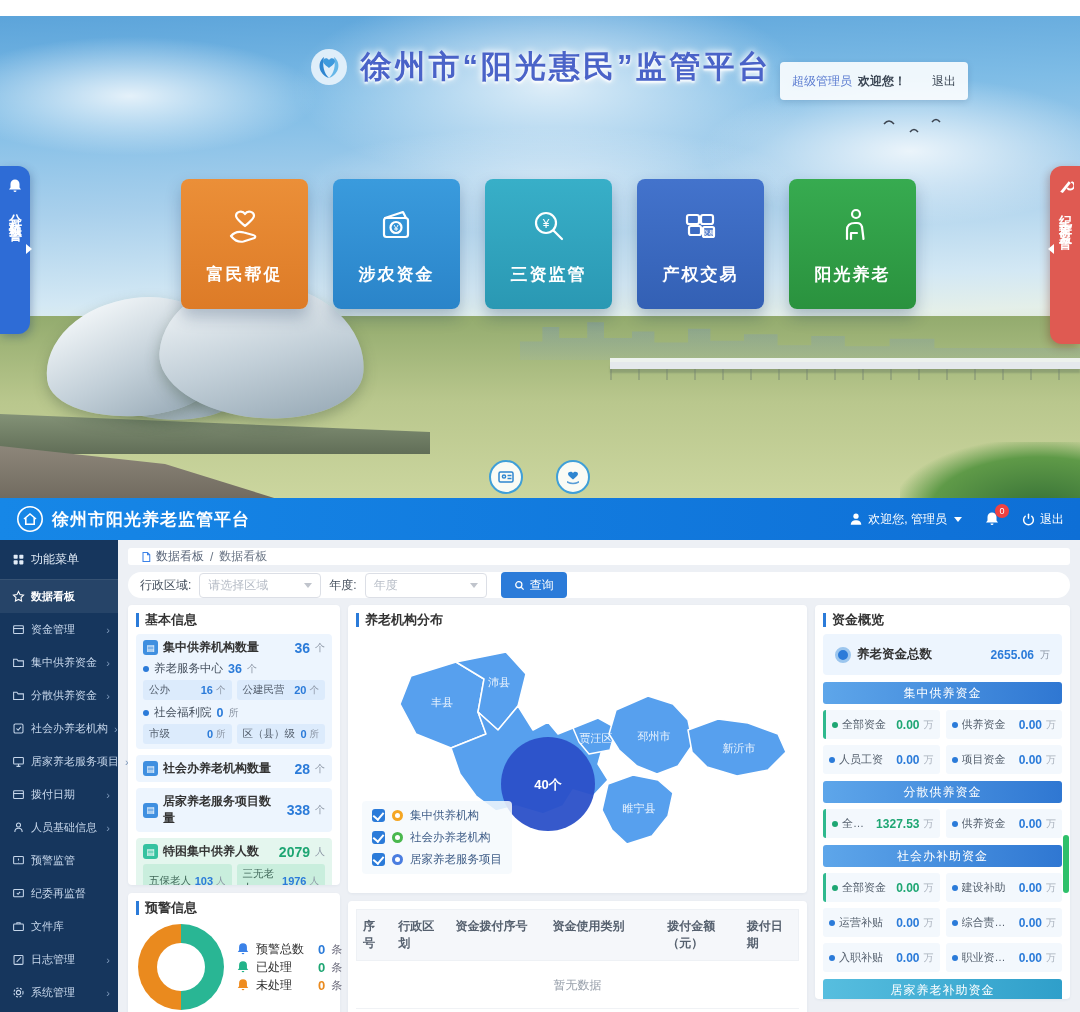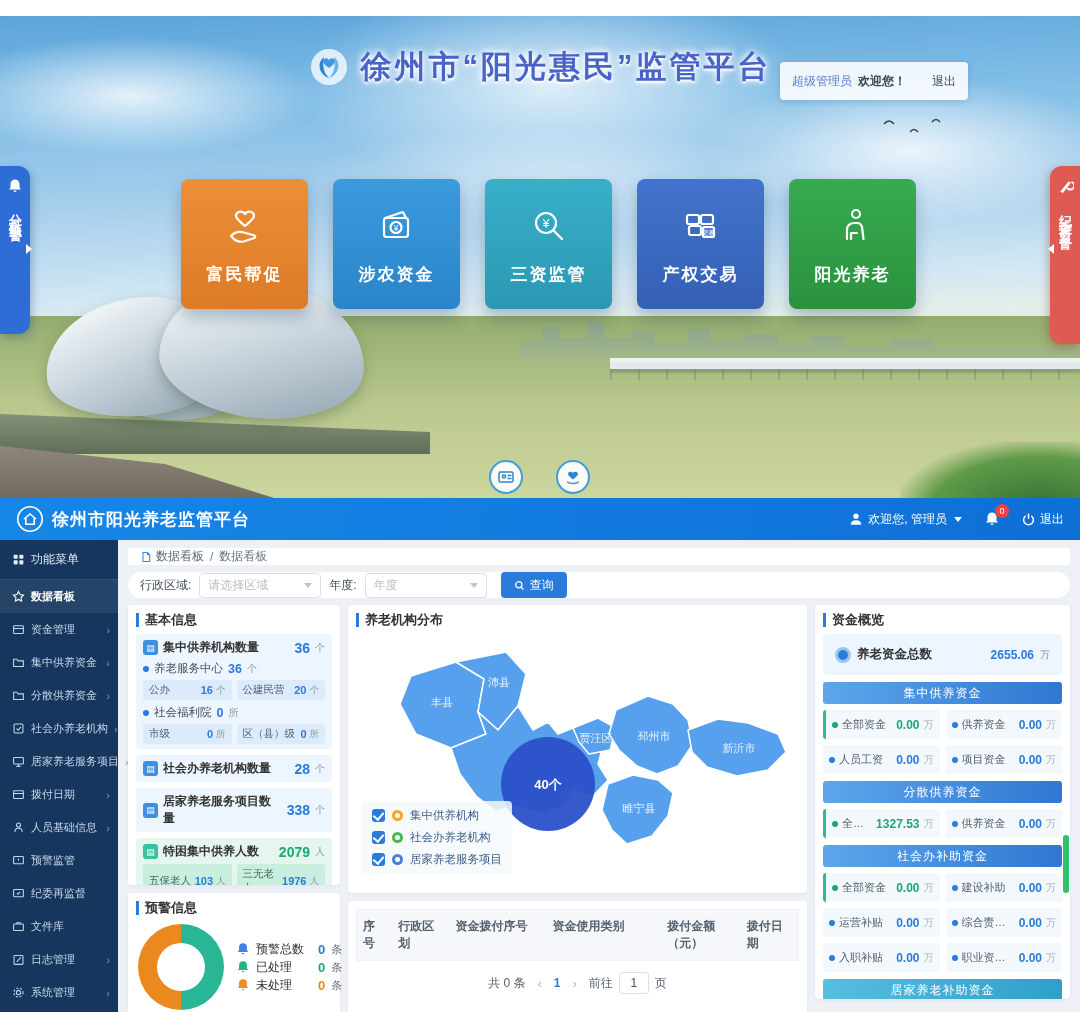--- a/index.html
+++ b/index.html
@@ -663,20 +663,21 @@
 
           <div class="panel p-table">
             <div class="thead">
               <div class="th">序号</div>
               <div class="th">行政区划</div>
               <div class="th">资金拨付序号</div>
               <div class="th">资金使用类别</div>
               <div class="th">拨付金额（元）</div>
               <div class="th">拨付日期</div>
             </div>
+            <div class="tempty">暂无数据</div>
             <div class="pager">
               <span>共 0 条</span>
               <span class="parrow">‹</span>
               <span class="pnum">1</span>
               <span class="parrow">›</span>
               <span class="pgoto">
                 <span>前往</span>
                 <input value="1" style="">
                 <span>页</span>
               </span>

